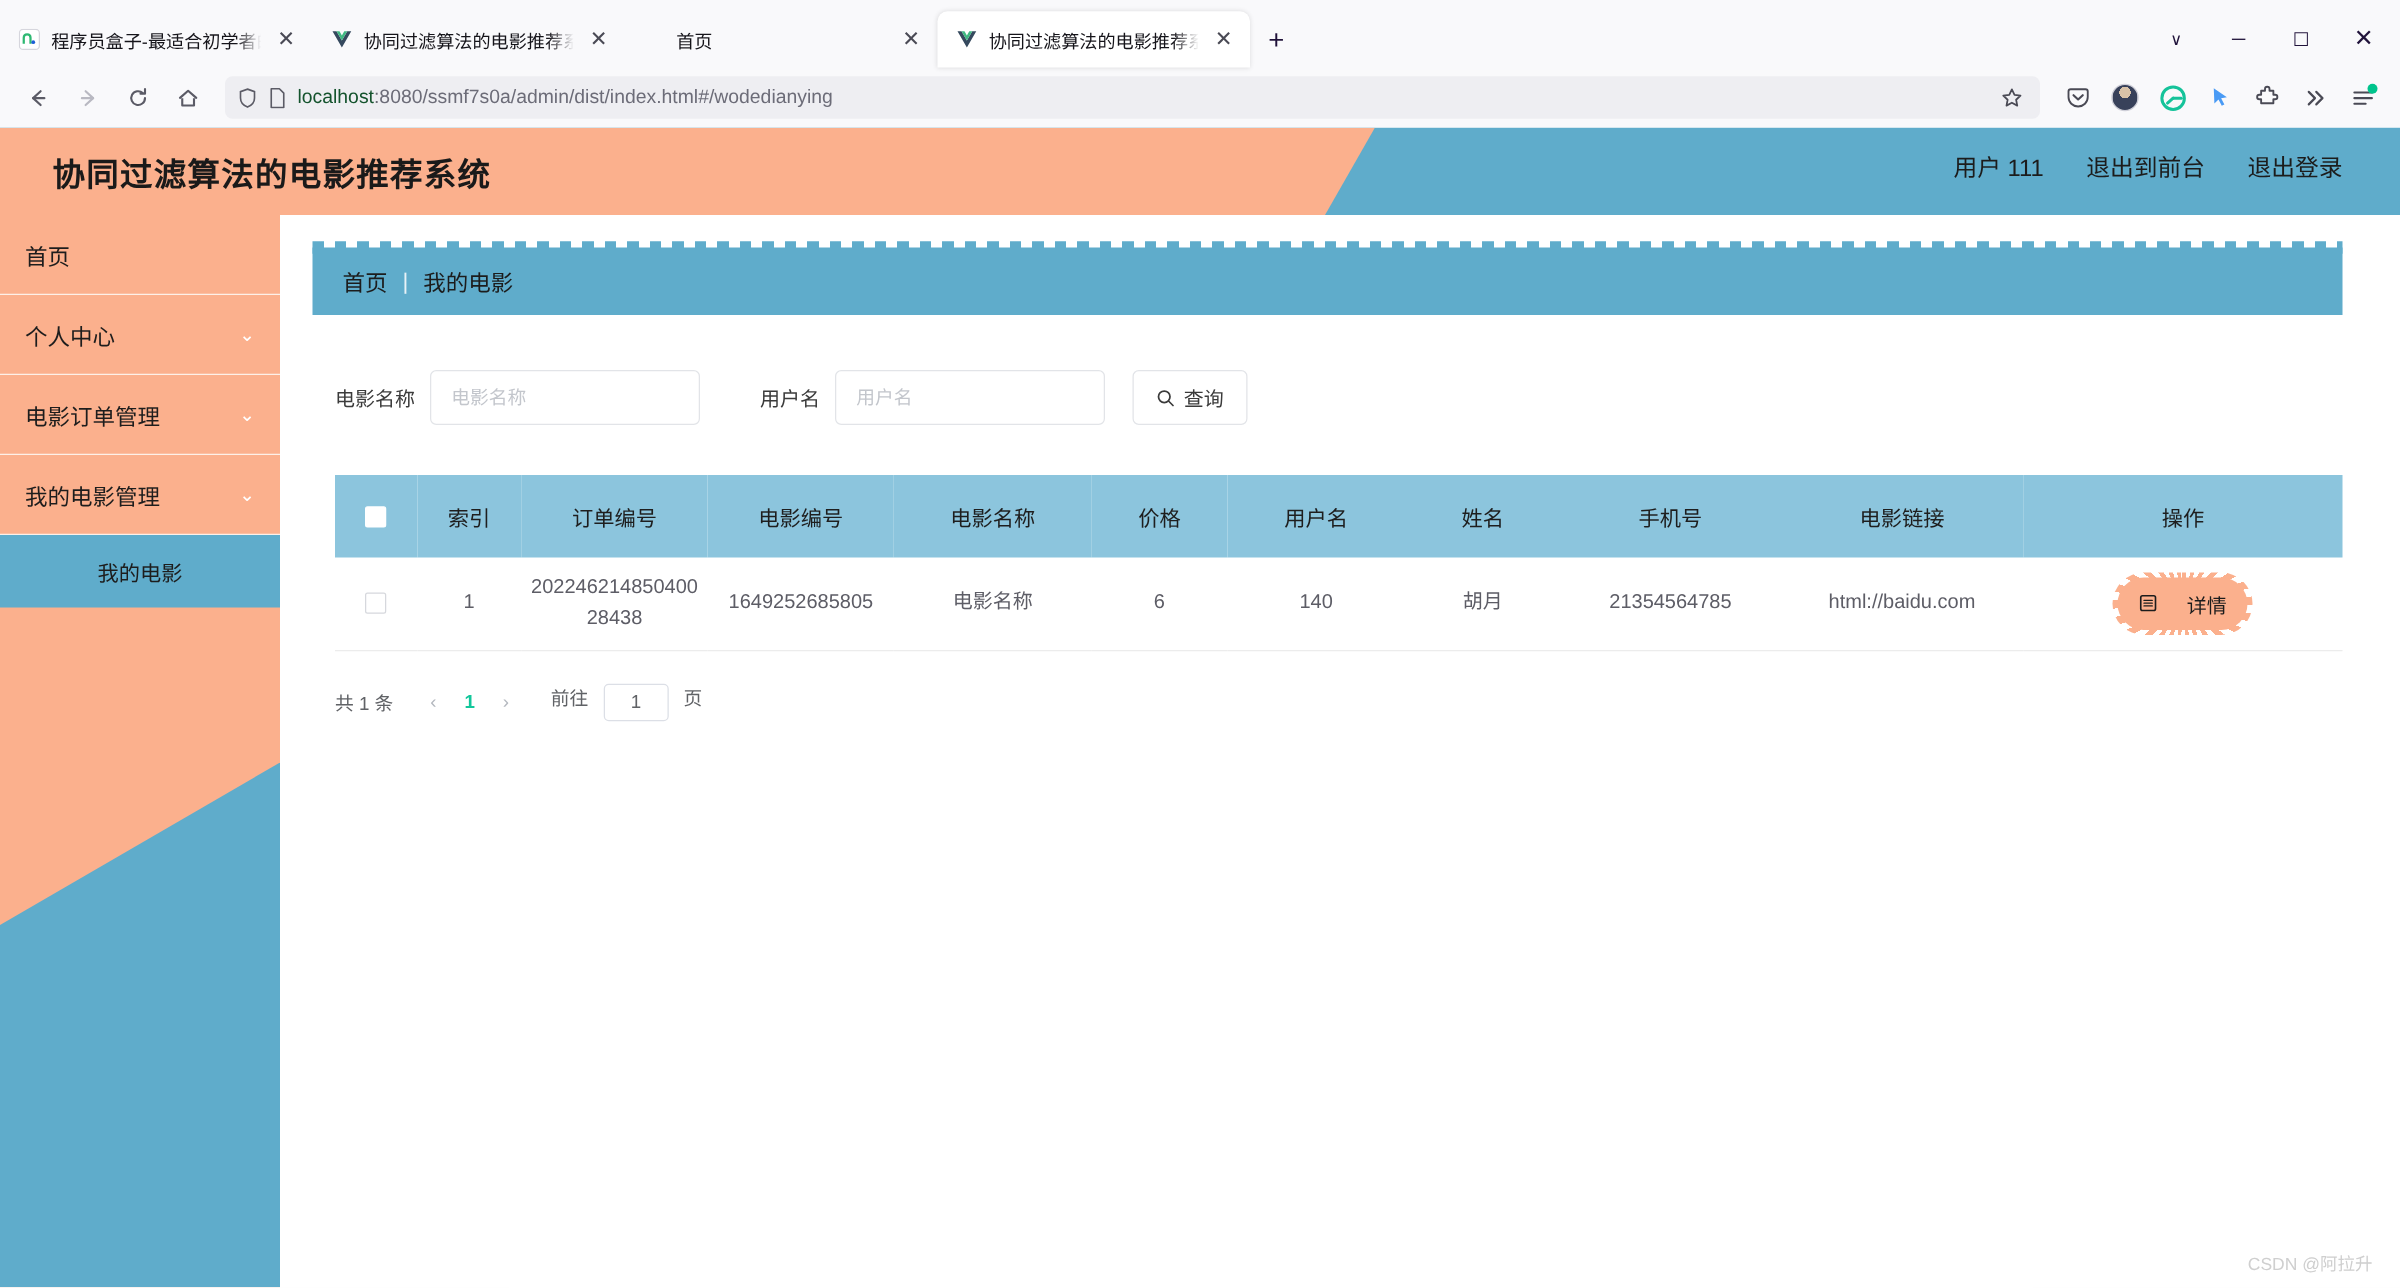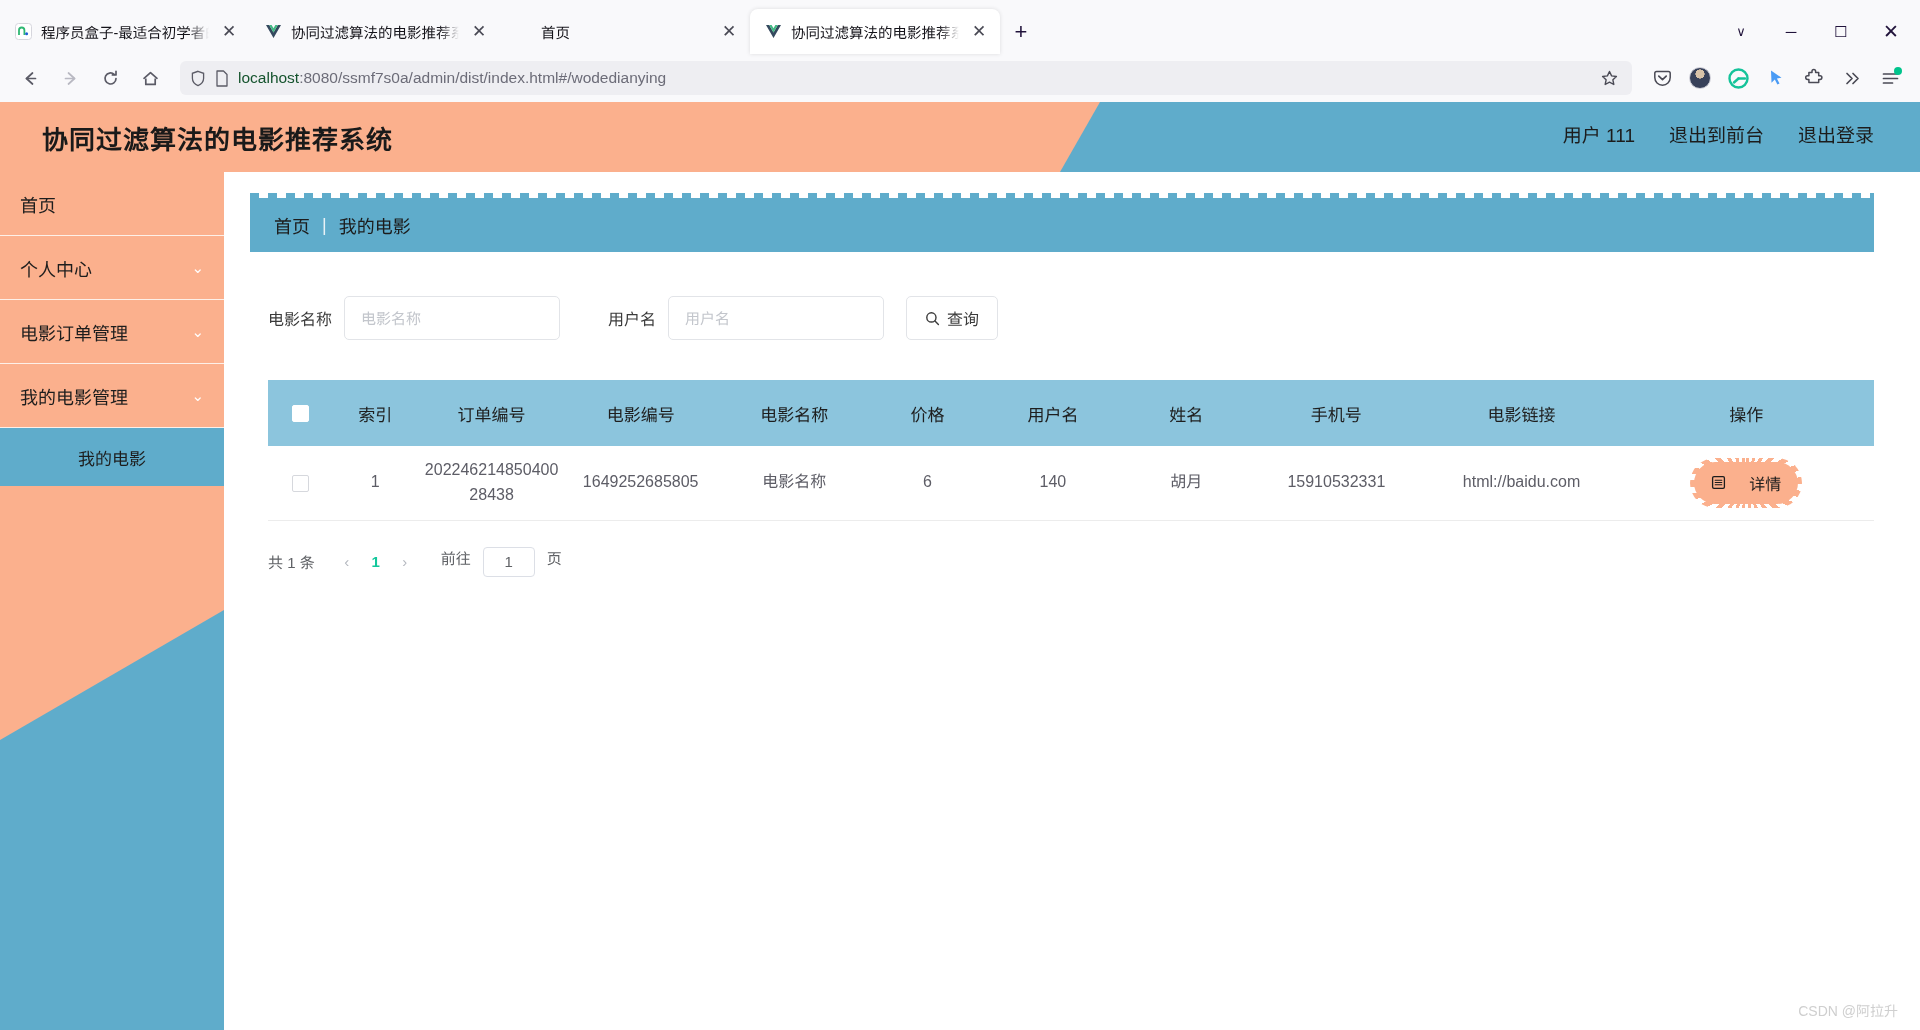--- a/index.html
+++ b/index.html
@@ -571,21 +571,21 @@
             <tbody>
               <tr>
                 <td><span class="cb"></span></td>
                 <td class="c-index">1</td>
                 <td>20224621485040028438</td>
                 <td>1649252685805</td>
                 <td>电影名称</td>
                 <td>6</td>
                 <td>140</td>
                 <td>胡月</td>
-                <td>15910532331</td>
+                <td>21354564785</td>
                 <td>html://baidu.com</td>
                 <td>
                   <span class="detail-wrap">
                     <button class="detail-btn">
                       <span style="display:flex">
                         <svg width="15" height="15" viewBox="0 0 15 15">
                             <rect x="1.6" y="1.6" width="11.8" height="11.8" rx="1.4" fill="none" stroke="currentColor" stroke-width="1.3"></rect>
                             <path d="M4.2 5.3h6.6M4.2 7.5h6.6M4.2 9.7h6.6" stroke="currentColor" stroke-width="1.1" stroke-linecap="round"></path>
                           </svg>
                       </span>

